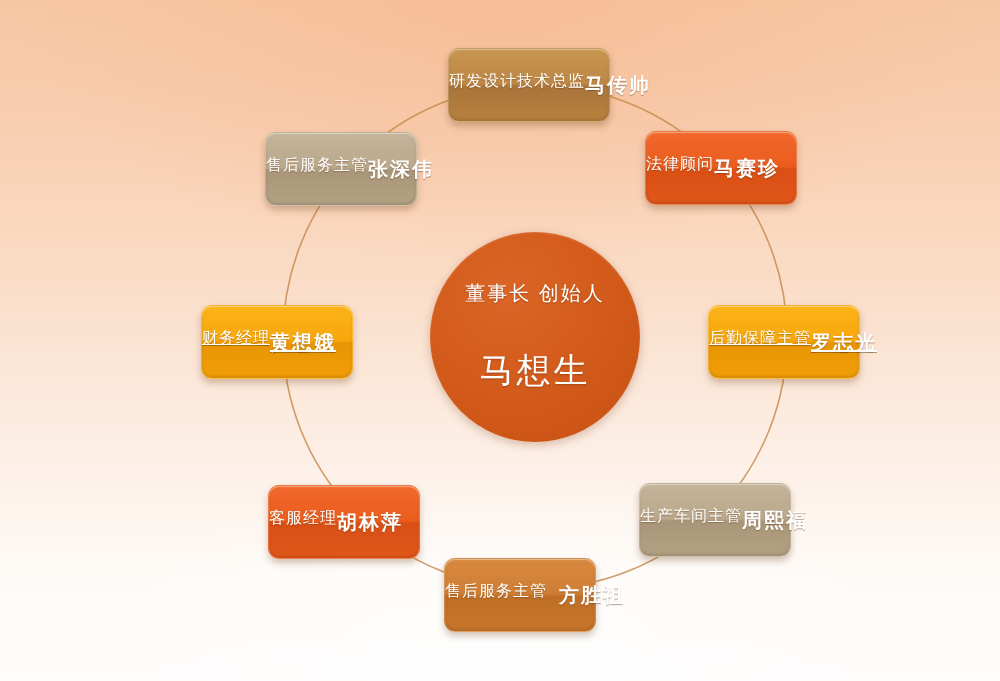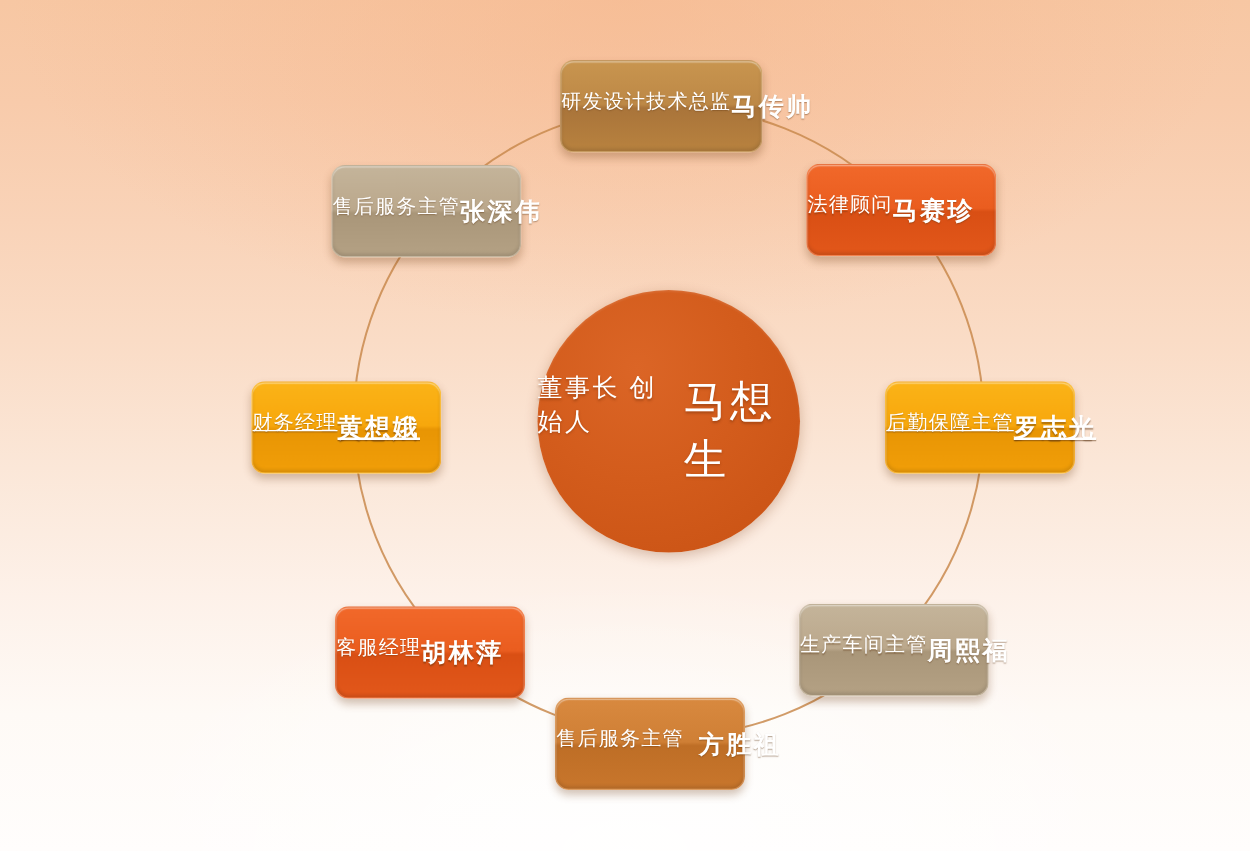--- a/index.html
+++ b/index.html
@@ -51,21 +51,21 @@
     left: 430px;
     top: 232px;
     width: 210px;
     height: 210px;
     border-radius: 50%;
     background: radial-gradient(circle at 38% 30%, #db6526 0%, #d35c1c 45%, #c85113 100%);
     box-shadow:
       0 3px 10px rgba(120, 52, 10, 0.28),
       inset 0 1px 2px rgba(255,255,255,0.12);
     display: flex;
-    flex-direction: row;
+    flex-direction: column;
     align-items: center;
     justify-content: center;
     color: #ffffff;
   }
   .center-role {
     font-size: 20px;
     letter-spacing: 2px;
     font-weight: 400;
     margin-bottom: 26px;
     text-shadow: 0 1px 2px rgba(110,45,8,0.45);

